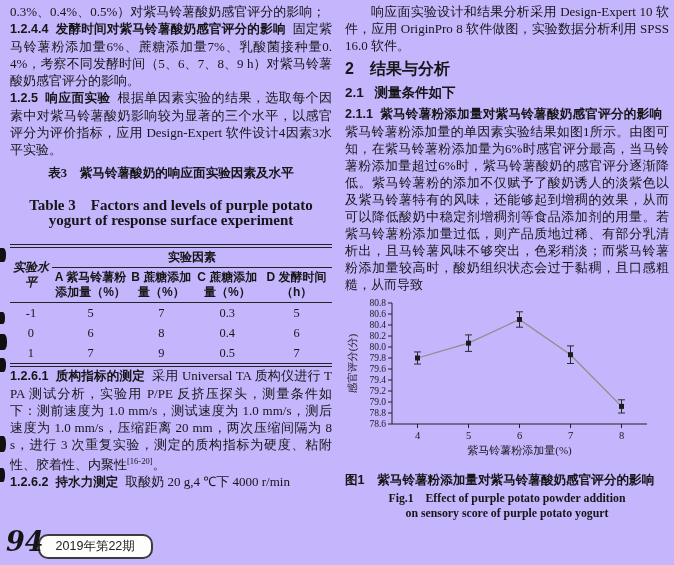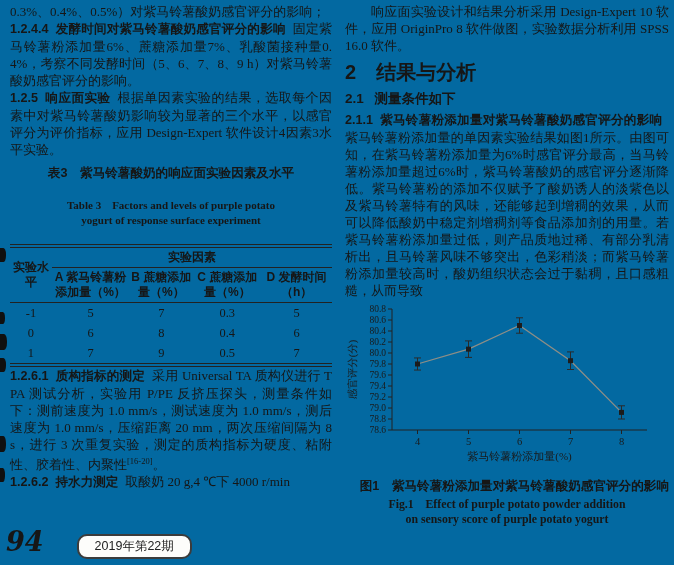--- a/index.html
+++ b/index.html
@@ -1,54 +1,54 @@
 <!DOCTYPE html>
 <html><head>
 <meta charset="utf-8">
 <style>
   html,body{margin:0;padding:0;}
   .page{
     position:relative; width:674px; height:565px;
-    background:#0369a1; color:#161616; overflow:hidden;
+    background:#c4b5fd; color:#161616; overflow:hidden;
     font-family:"Liberation Serif", serif;
   }
   .col{position:absolute; top:3px;}
   .col-left{left:10px; width:322px;}
   .col-right{left:345px; width:324px;}
   p.body{
     font-size:13px; line-height:17px; text-align:justify; margin:0;
     word-break:break-all; text-justify:inter-character;
   }
   p.indent{text-indent:2em;}
   .sec-num{font-family:"Liberation Sans",sans-serif; font-weight:bold; font-size:12.6px; margin-right:.55em;}
   .sec-title{font-family:"Liberation Sans",sans-serif; font-weight:bold; font-size:12.6px; margin-right:.55em;}
   sup.ref{font-size:8.5px;}
-  .h2{font-family:"Liberation Sans",sans-serif; font-weight:bold; font-size:20px; margin:5px 0 4px 0;}
+  .h2{font-family:"Liberation Sans",sans-serif; font-weight:bold; font-size:16px; margin:5px 0 4px 0;}
   .h2 .num{margin-right:1em;}
   .h3{font-family:"Liberation Sans",sans-serif; font-weight:bold; font-size:13.5px; margin:1px 0 3px 0;}
   .h3 .num{margin-right:.8em;}
-  .tcap-zh{font-family:Liberation Sans, sans-serif; font-weight:bold; font-size:12.6px; text-align:center; margin:7px 0 2px 0;}
-  .tcap-en{font-weight:bold; font-size:11px; text-align:center; line-height:15px; margin:16px;}
+  .tcap-zh{font-family:Liberation Serif, serif; font-weight:bold; font-size:12.6px; text-align:center; margin:7px 0 2px 0;}
+  .tcap-en{font-weight:bold; font-size:15px; text-align:center; line-height:15px; margin:16px;}
   table.t3{
     width:100%; border-collapse:collapse; margin-top:4px;
     border-top:4px double #222; border-bottom:4px double #222;
     font-size:12.4px; line-height:15px;
   }
   table.t3 th{
     font-family:"Liberation Sans",sans-serif; font-weight:bold; font-size:12px;
     text-align:center; vertical-align:middle; padding:2px 1px;
   }
   table.t3 td{text-align:center; padding:2.5px 1px;}
   th.grp{border-bottom:1px solid #222;}
   tr.subhead th{border-bottom:1px solid #222;}
-  th.lvl{border-bottom:1px solid #222;}
+  th.lvl{border-bottom:1px solid #222;font-style:italic;}
   figure{margin:3px 0 0 0; padding:0;}
-  .figcap-zh{font-family:"Liberation Sans",sans-serif; font-weight:bold; font-size:12.6px; text-align:right; margin:4px 0 2px 0;}
+  .figcap-zh{font-family:"Liberation Sans",sans-serif; font-weight:bold; font-size:12.6px; text-align:left; margin:4px 0 2px 0;}
   .figcap-en{font-weight:bold; font-size:11.8px; text-align:center; line-height:15px; margin:0;}
-  .footer{position:absolute; left:6px; bottom:6px; display:flex; align-items:flex-start;gap:39px;}
+  .footer{position:absolute; left:6px; bottom:6px; display:flex; align-items:flex-start;}
   .pageno{font-family:"DejaVu Serif",serif; font-style:italic; font-weight:bold; font-size:27px; line-height:28px; z-index:2;}
   .issue-badge{
     font-family:"Liberation Sans",sans-serif; font-size:12.5px; color:#222;
     border:2px solid #3c3c3c; border-radius:10px; padding:2px 16px;
     margin-left:-6px; margin-top:6px; background:#fdfdfb;
   }
   .blob{position:absolute; left:0; background:#101010; border-radius:0 45% 45% 0;}
   svg text{font-family:"Liberation Serif",serif; fill:#1a1a1a;}
 </style>
 </head>

